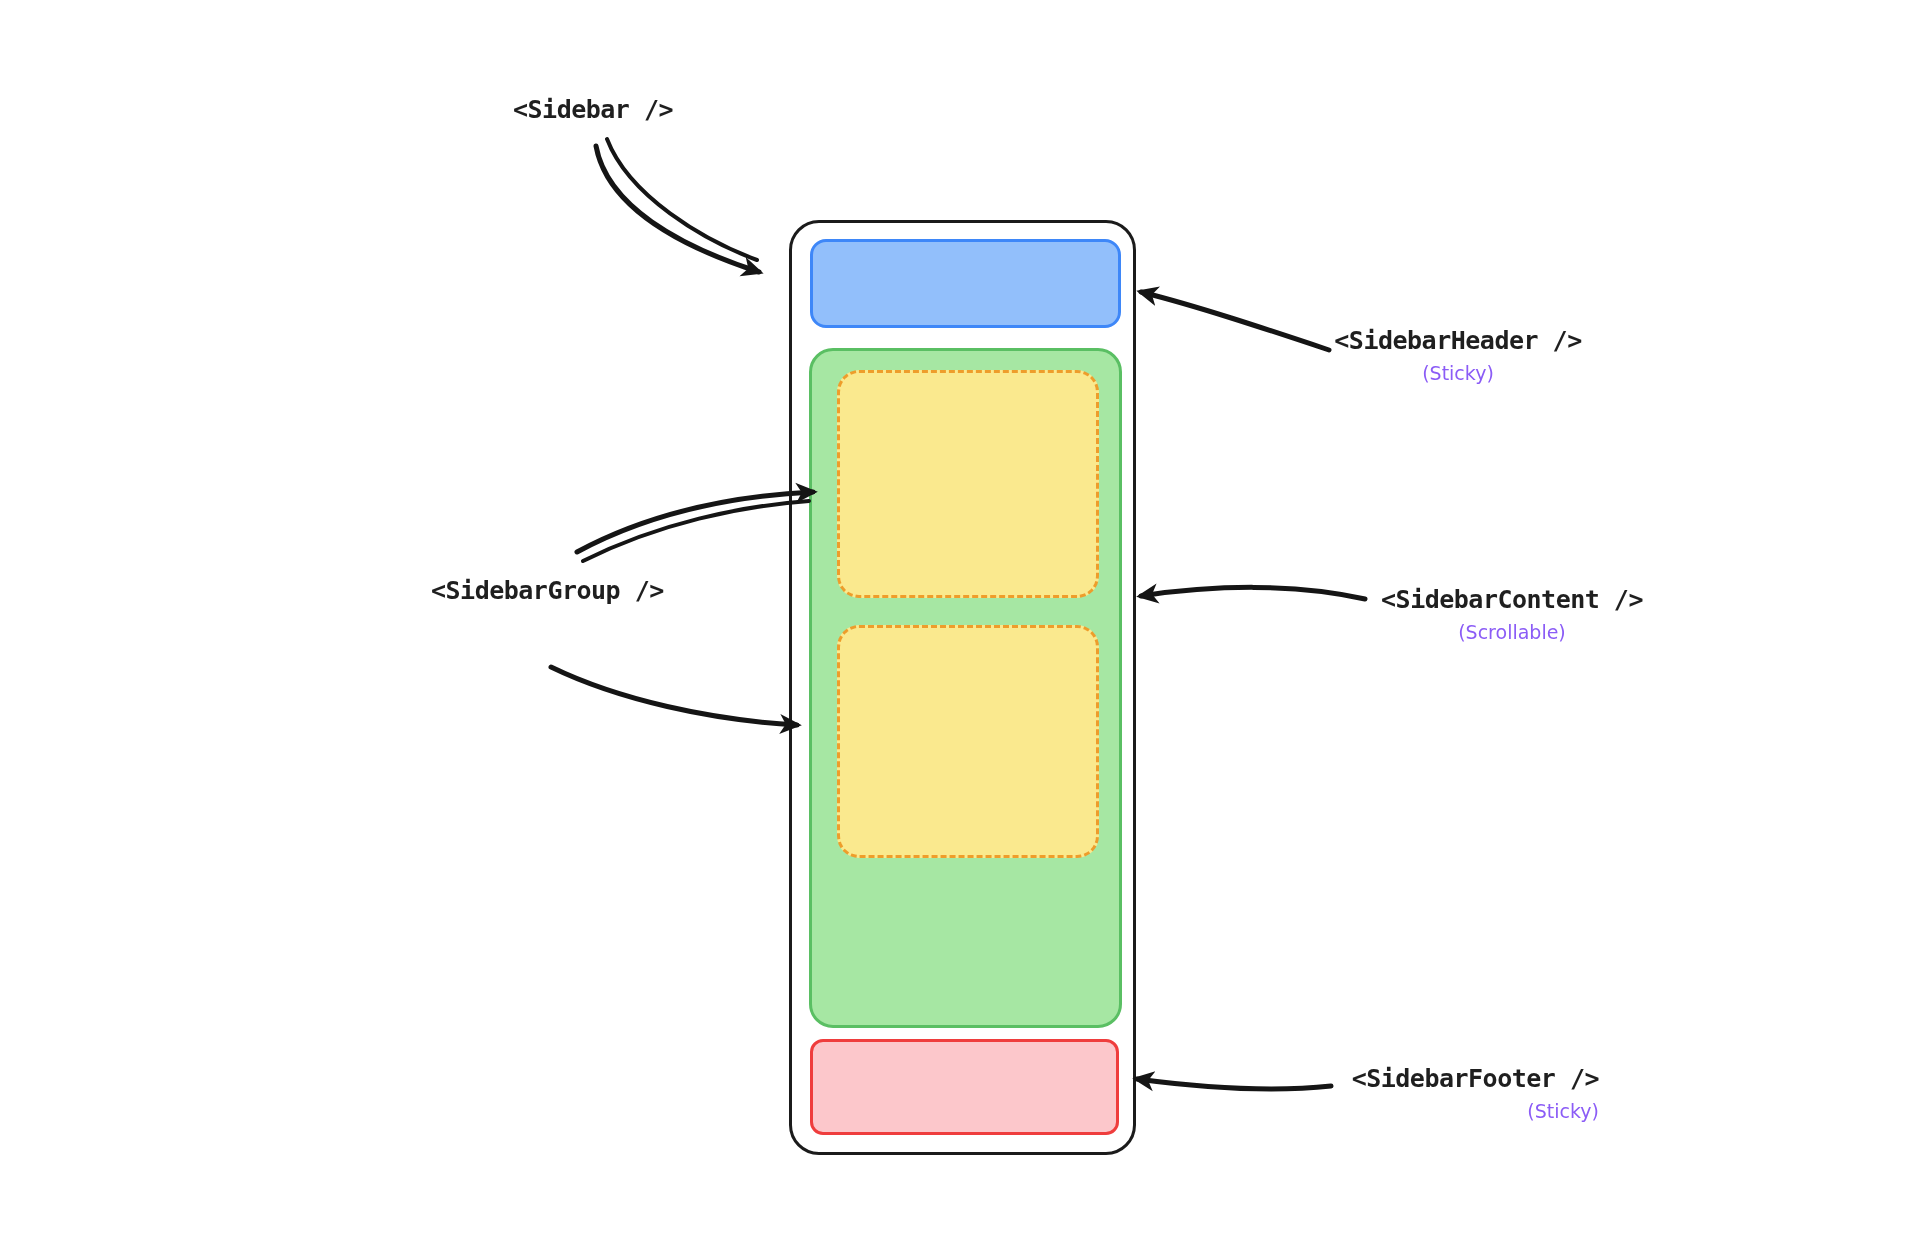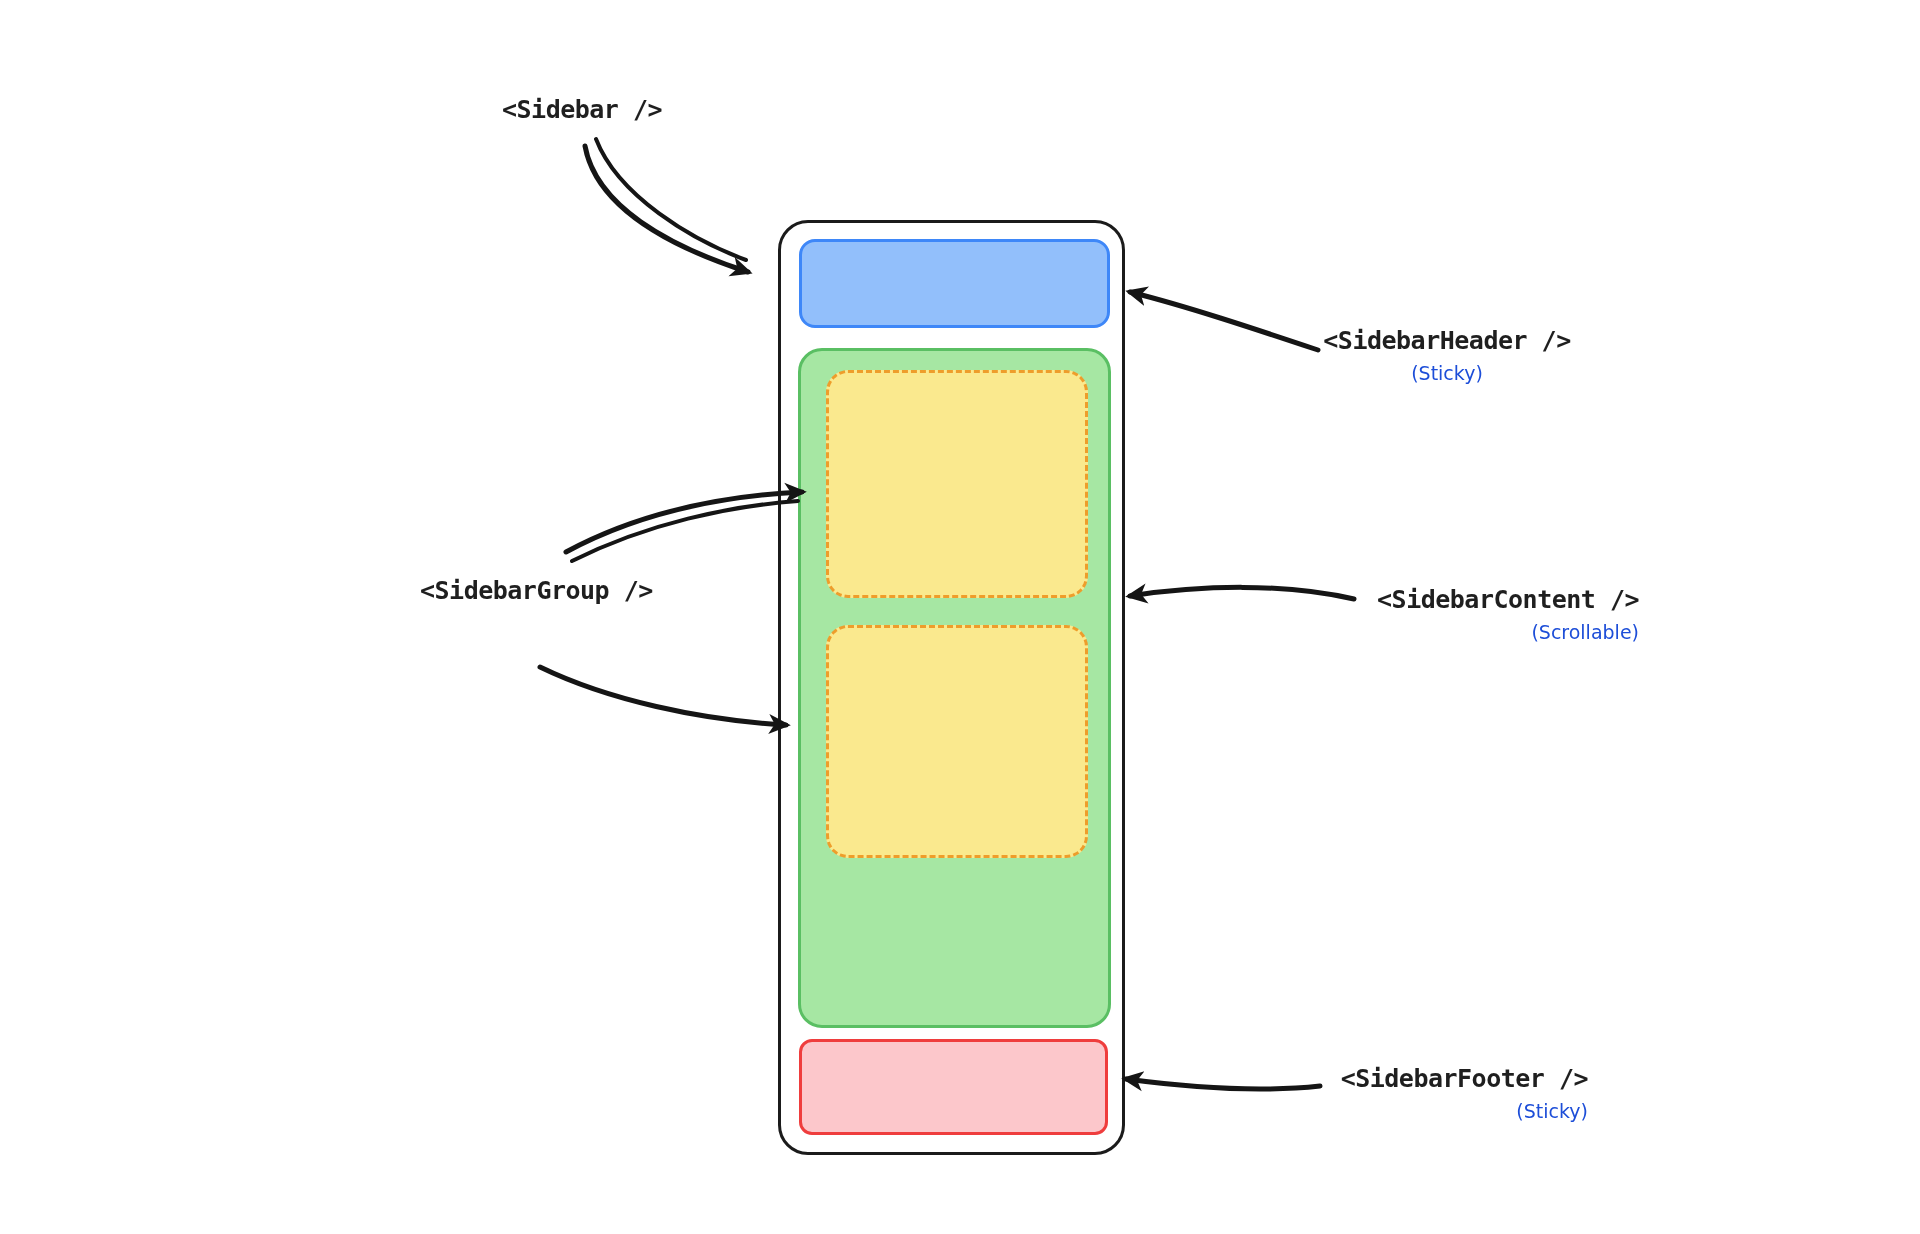--- a/index.html
+++ b/index.html
@@ -7,20 +7,21 @@
     padding: 0;
     background: #ffffff;
     font-family: "DejaVu Sans", sans-serif;
   }
   .canvas {
     position: relative;
     width: 1760px;
     height: 1234px;
     background: var(--background, #ffffff);
     overflow: hidden;
+    margin-left: 11px;
   }
   * { box-sizing: border-box; }
 
   
   .sidebar-box {
     position: absolute;
     left: 778px; top: 220px;
     width: 347px; height: 935px;
     background: #ffffff;
     border: 3.5px solid var(--outline, #1b1b1b);
@@ -91,21 +92,21 @@
     font-weight: bold;
     font-size: 25px;
     letter-spacing: -0.5px;
     white-space: nowrap;
     color: #1f1f1f;
   }
   .note-label {
     font-family: "DejaVu Sans", sans-serif;
     font-size: 19px;
     margin-top: 7px;
-    color: #1d4ed8;
+    color: #8b5cf6;
   }
 </style>
 </head>
 <body>
 
 <div class="canvas">
 
   <div class="sidebar-box">
     <div class="header-box"></div>
     <div class="content-box">
@@ -137,21 +138,21 @@
 
   <div class="label-block" style="left:1318px; top:326px; width:258px;">
     <div class="code-label">&lt;SidebarHeader /&gt;</div>
     <div class="note-label">(Sticky)</div>
   </div>
 
   <div class="label-block" style="left:420px; top:576px;">
     <div class="code-label">&lt;SidebarGroup /&gt;</div>
   </div>
 
-  <div class="label-block" style="left:1363px; top:585px; width:276px;text-align:right;">
+  <div class="label-block" style="left:1363px; top:585px; width:276px;">
     <div class="code-label">&lt;SidebarContent /&gt;</div>
     <div class="note-label">(Scrollable)</div>
   </div>
 
   <div class="label-block" style="left:1330px; top:1064px; width:258px;text-align:right;">
     <div class="code-label">&lt;SidebarFooter /&gt;</div>
     <div class="note-label">(Sticky)</div>
   </div>
 
 </div>

